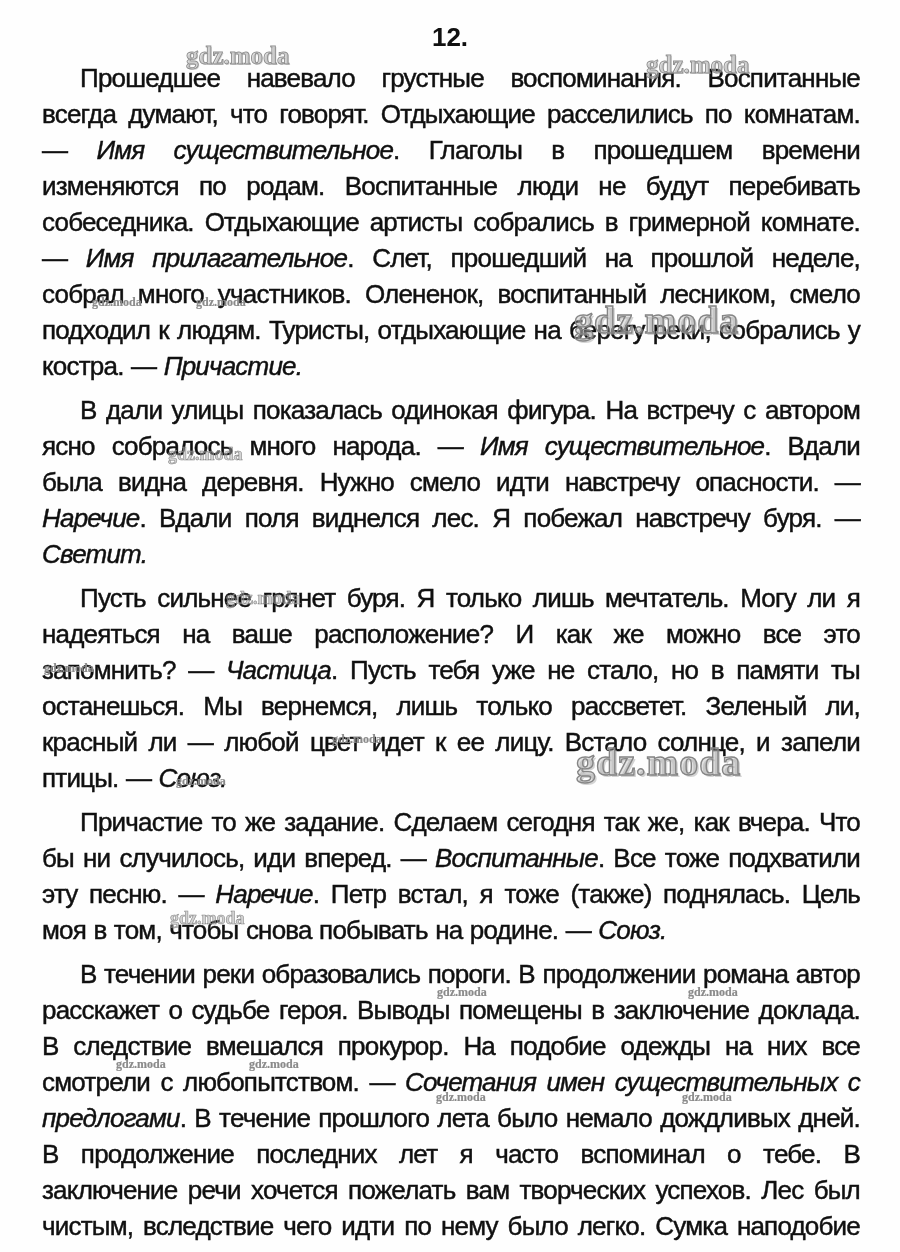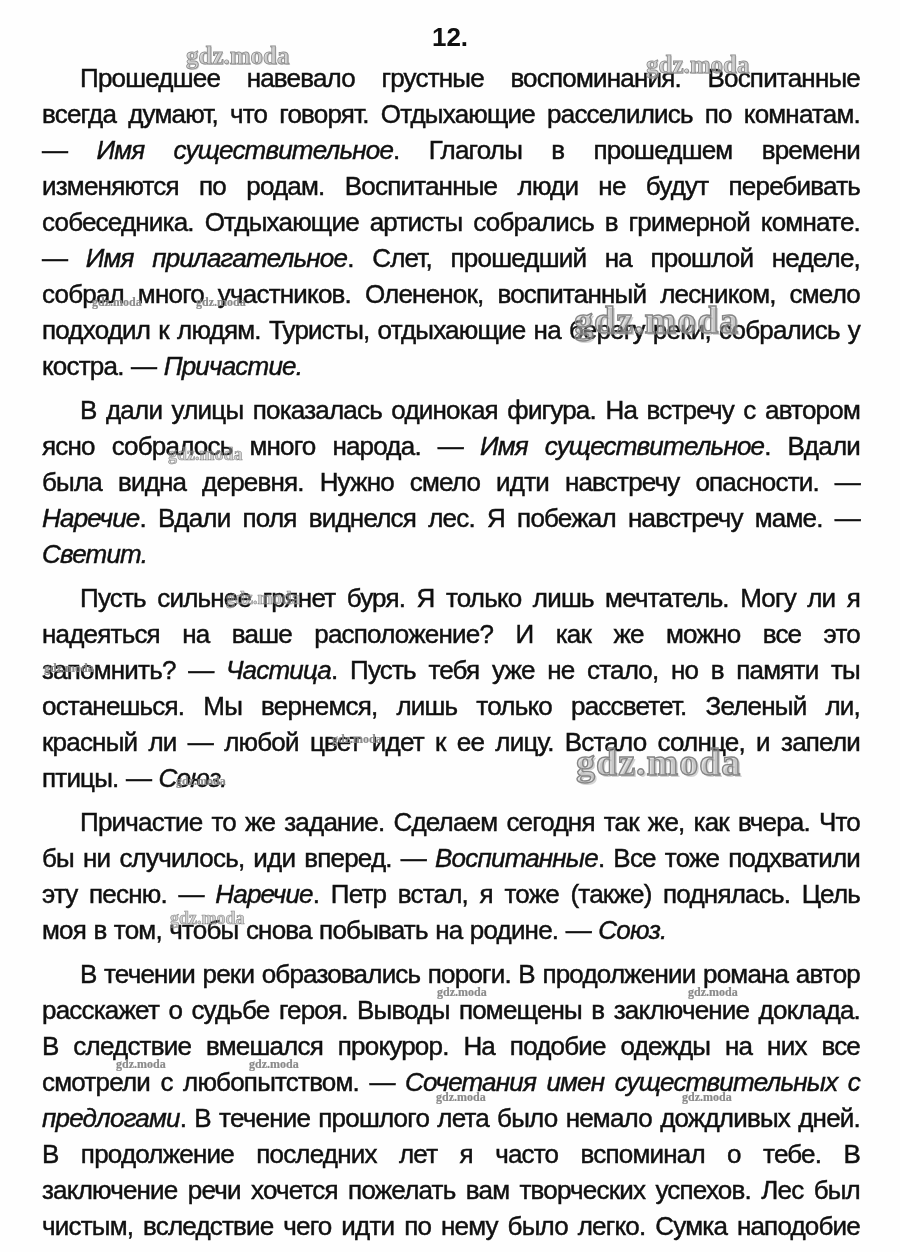--- a/index.html
+++ b/index.html
@@ -66,21 +66,21 @@
     -webkit-text-stroke:0.2px #8a8a8a;
   }
 </style>
 </head>
 <body>
 
 <div class="page">
   <div class="page-number">12.</div>
   <div class="text-block">
       <p class="para"><span>Прошедшее навевало грустные воспоминания. Воспитанные всегда думают, что говорят. Отдыхающие расселились по комнатам. — </span><span class="it">Имя существительное</span><span>. Глаголы в прошедшем времени изменяются по родам. Воспитанные люди не будут перебивать собеседника. Отдыхающие артисты собрались в гримерной комнате. — </span><span class="it">Имя прилагательное</span><span>. Слет, прошедший на прошлой неделе, собрал много участников. Олененок, воспитанный лесником, смело подходил к людям. Туристы, отдыхающие на берегу реки, собрались у костра. — </span><span class="it">Причастие.</span></p>
-      <p class="para"><span>В дали улицы показалась одинокая фигура. На встречу с автором ясно собралось много народа. — </span><span class="it">Имя существительное</span><span>. Вдали была видна деревня. Нужно смело идти навстречу опасности. — </span><span class="it">Наречие</span><span>. Вдали поля виднелся лес. Я побежал навстречу маме. — </span><span class="it">Светит.</span></p>
+      <p class="para"><span>В дали улицы показалась одинокая фигура. На встречу с автором ясно собралось много народа. — </span><span class="it">Имя существительное</span><span>. Вдали была видна деревня. Нужно смело идти навстречу опасности. — </span><span class="it">Наречие</span><span>. Вдали поля виднелся лес. Я побежал навстречу буря. — </span><span class="it">Светит.</span></p>
       <p class="para"><span>Пусть сильнее грянет буря. Я только лишь мечтатель. Могу ли я надеяться на ваше расположение? И как же можно все это запомнить? — </span><span class="it">Частица</span><span>. Пусть тебя уже не стало, но в памяти ты останешься. Мы вернемся, лишь только рассветет. Зеленый ли, красный ли — любой цвет идет к ее лицу. Встало солнце, и запели птицы. — </span><span class="it">Союз.</span></p>
       <p class="para"><span>Причастие то же задание. Сделаем сегодня так же, как вчера. Что бы ни случилось, иди вперед. — </span><span class="it">Воспитанные</span><span>. Все тоже подхватили эту песню. — </span><span class="it">Наречие</span><span>. Петр встал, я тоже (также) поднялась. Цель моя в том, чтобы снова побывать на родине. — </span><span class="it">Союз.</span></p>
       <p class="para"><span>В течении реки образовались пороги. В продолжении романа автор расскажет о судьбе героя. Выводы помещены в заключение доклада. В следствие вмешался прокурор. На подобие одежды на них все смотрели с любопытством. — </span><span class="it">Сочетания имен существительных с предлогами</span><span>. В течение прошлого лета было немало дождливых дней. В продолжение последних лет я часто вспоминал о тебе. В заключение речи хочется пожелать вам творческих успехов. Лес был чистым, вследствие чего идти по нему было легко. Сумка наподобие мяча висела на стуле. — </span></p>
     </div>
   <div class="wm-layer">
       <div class="wm md" style="left: 186px; top: 42px;">gdz.moda</div>
       <div class="wm md" style="left: 646px; top: 51px;">gdz.moda</div>
       <div class="wm sm" style="left: 92px; top: 295px;">gdz.moda</div>
       <div class="wm sm" style="left: 196px; top: 295px;">gdz.moda</div>
       <div class="wm big" style="left: 574px; top: 298px;">gdz.moda</div>

